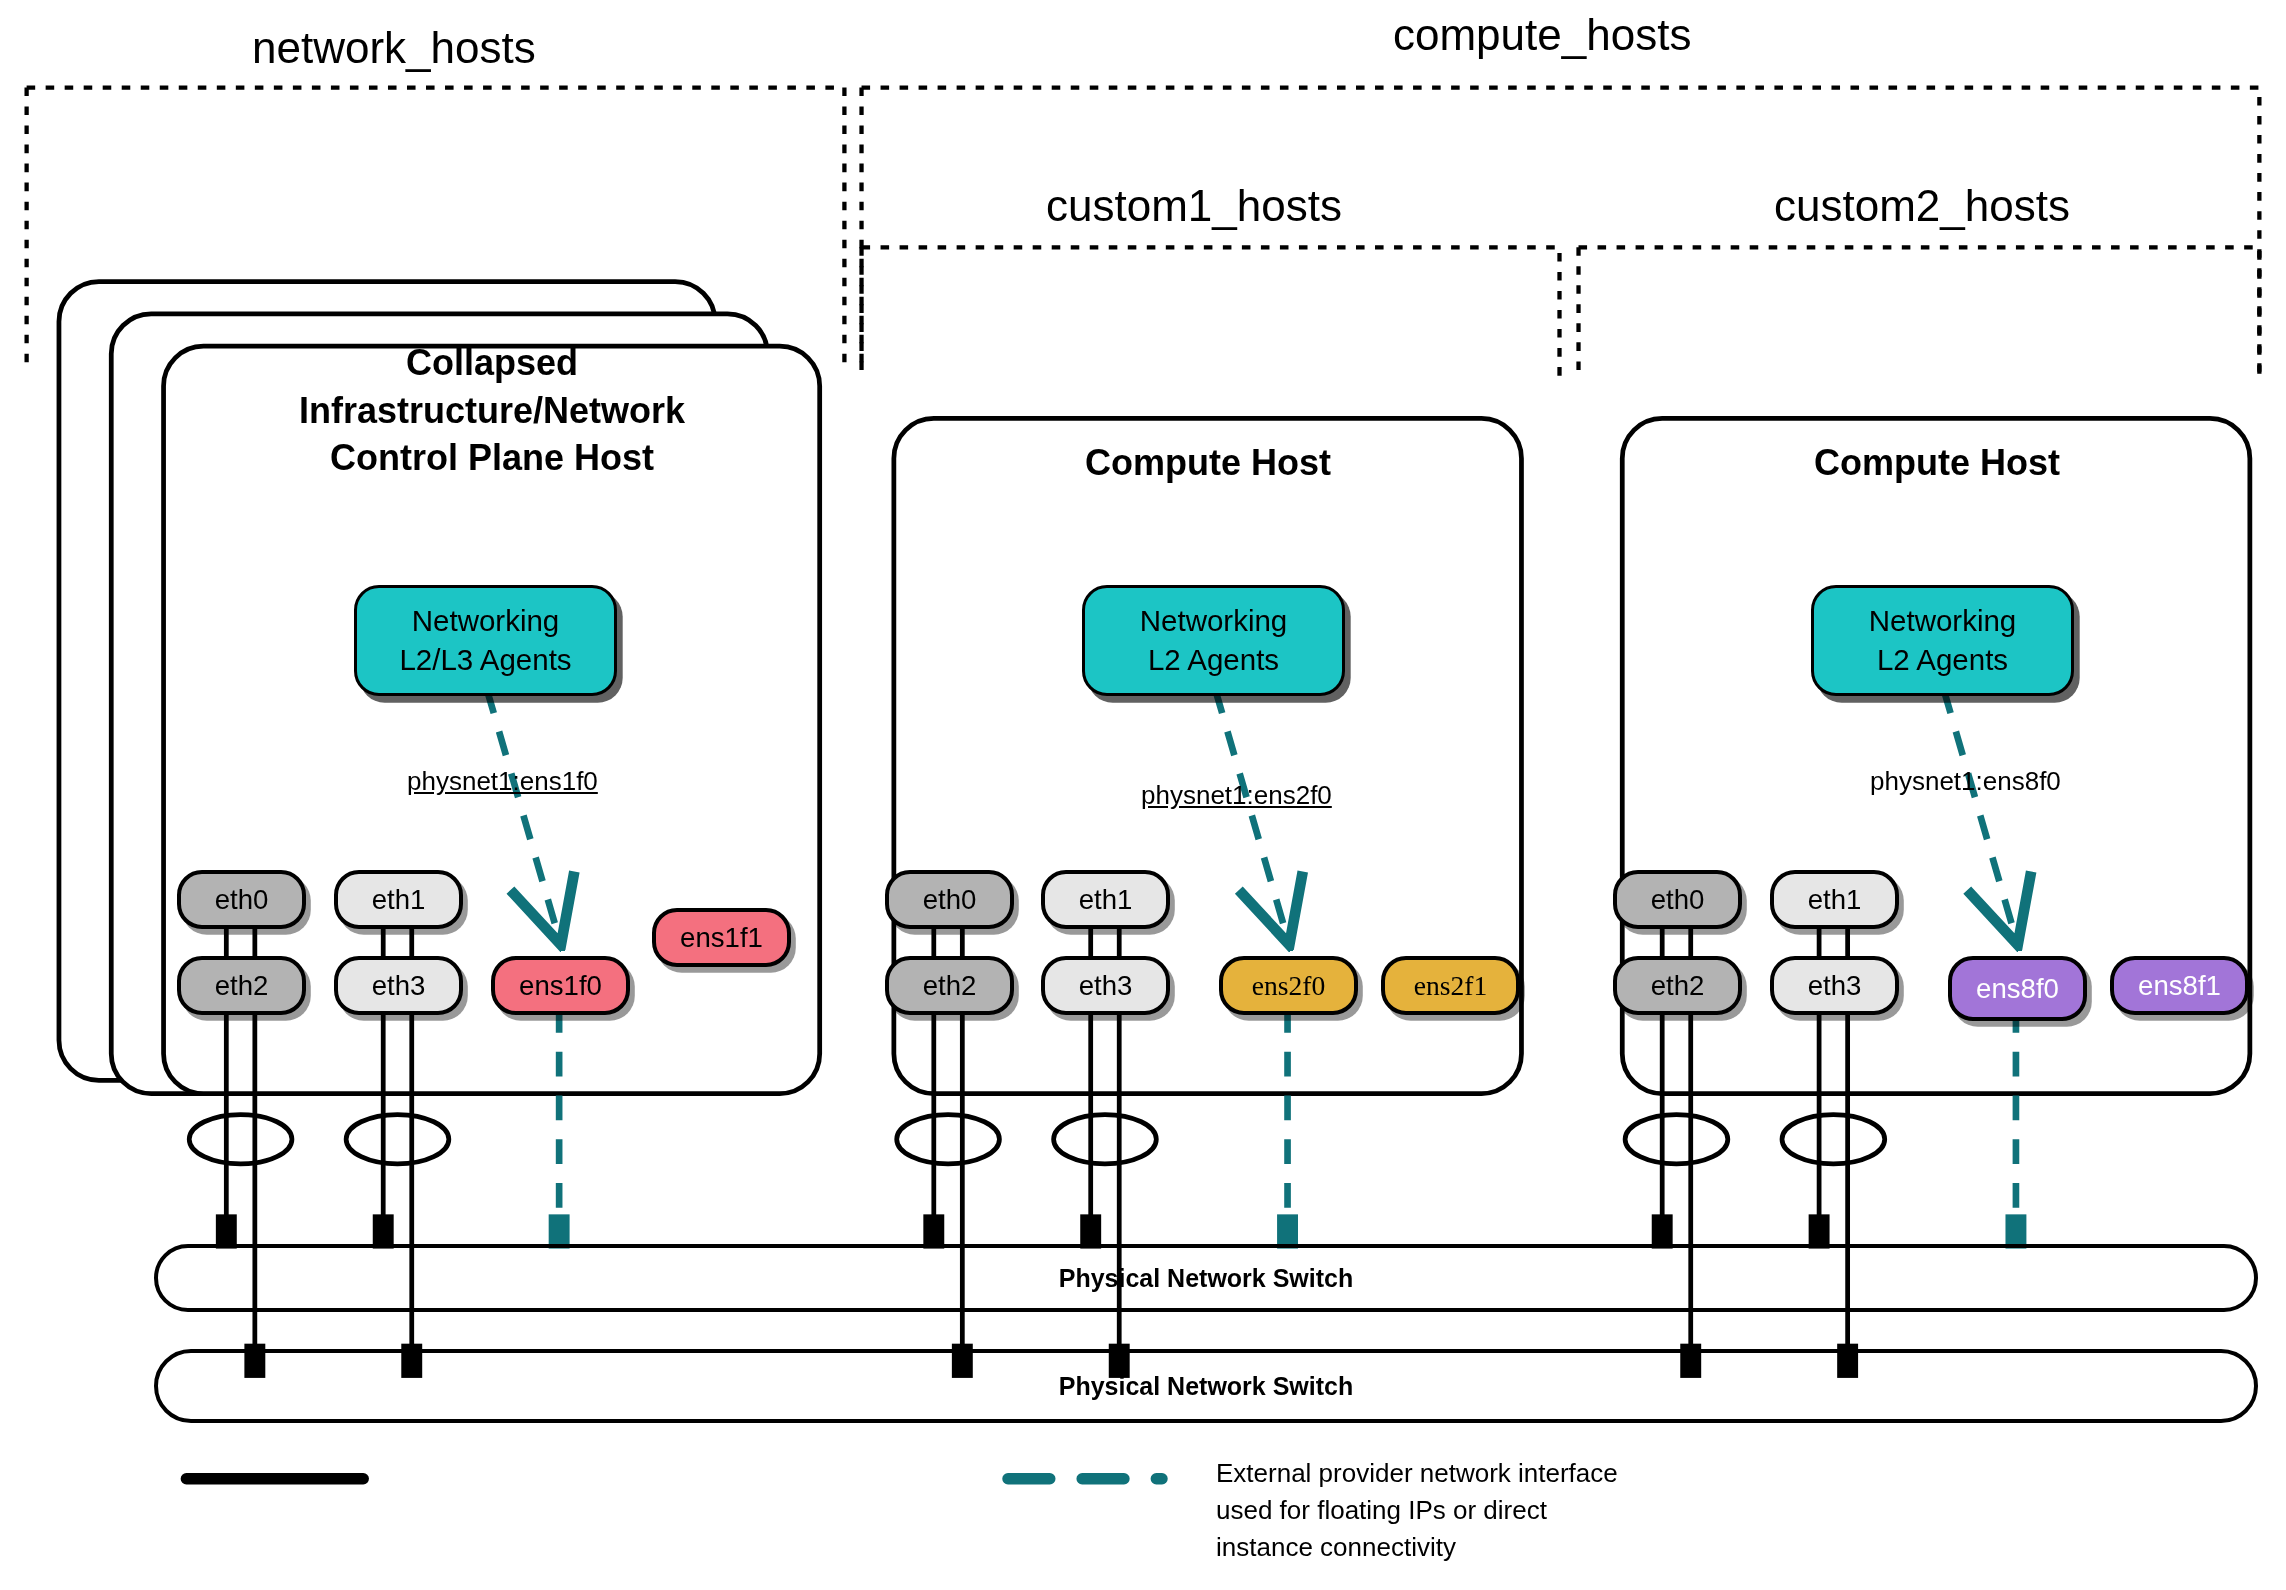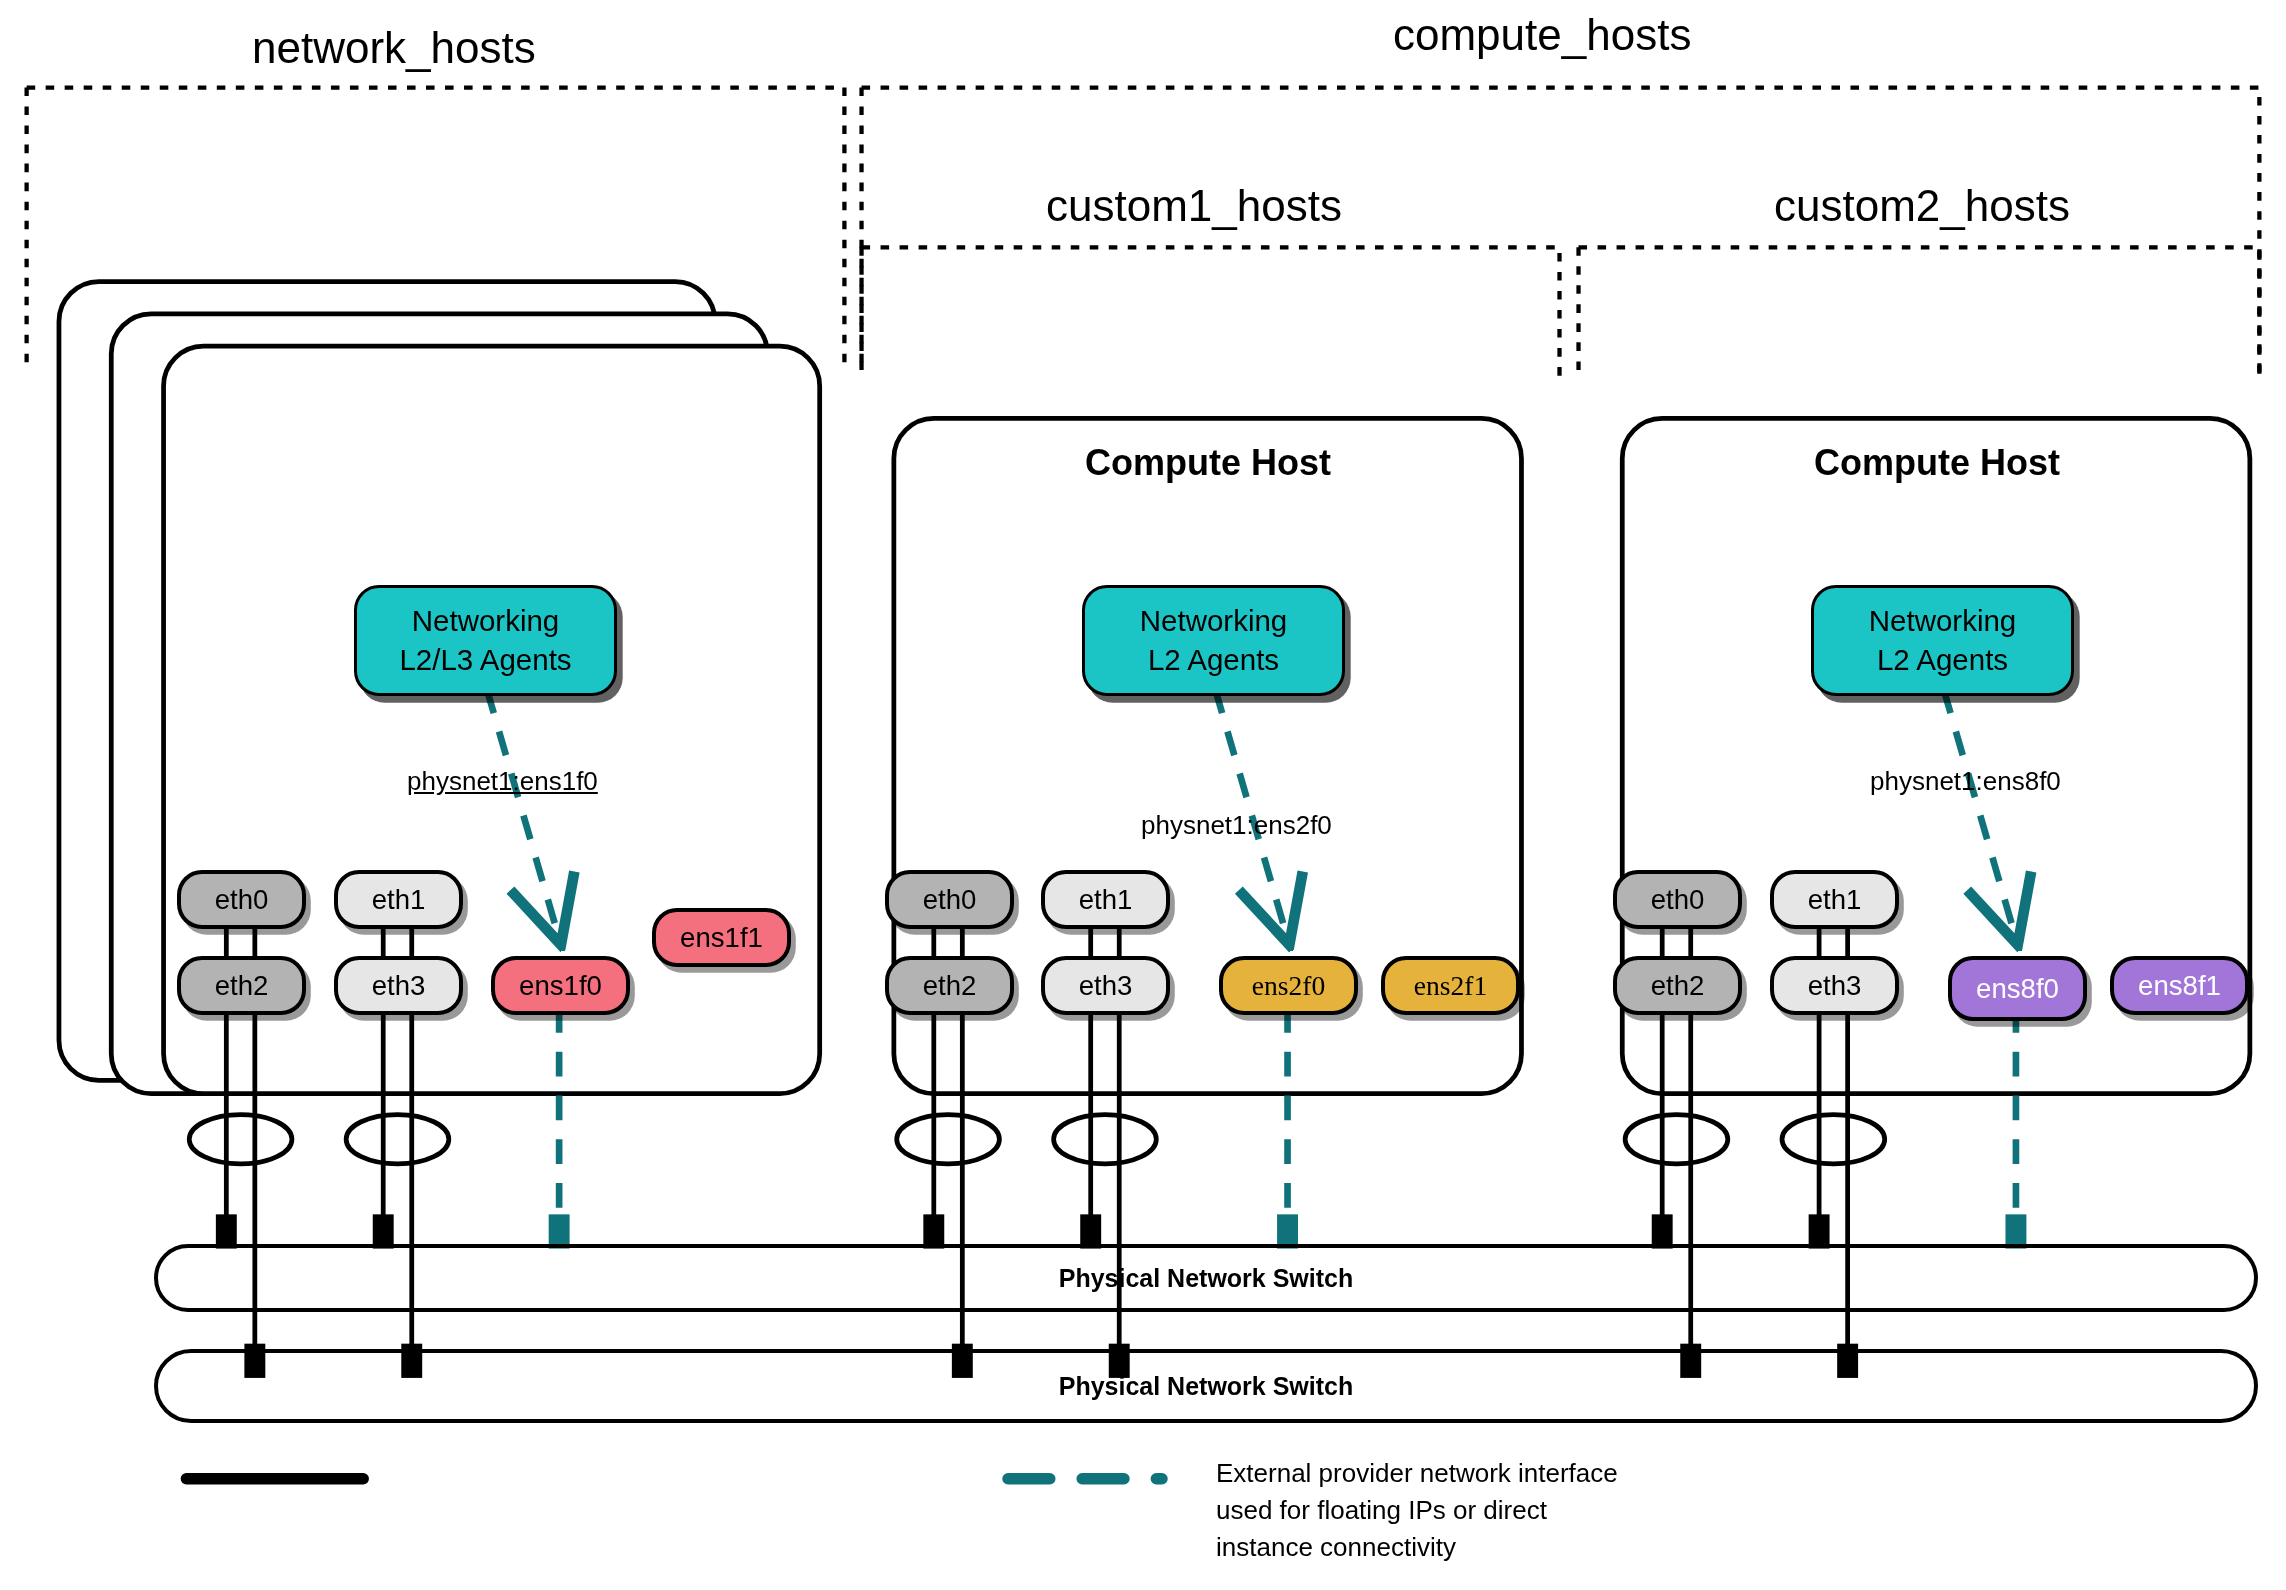--- a/index.html
+++ b/index.html
@@ -218,20 +218,25 @@
 
     <line x1="196" y1="1555" x2="382" y2="1555" stroke="#000" stroke-width="12" stroke-linecap="round"></line>
     <line x1="1060" y1="1555" x2="1222" y2="1555" stroke="#10727A" stroke-width="12" stroke-linecap="round" stroke-dasharray="44 34"></line>
   </svg>
 
   <div class="grp-label" style="left:252px; top:23px;">network_hosts</div>
   <div class="grp-label" style="left:1393px; top:9.5px;">compute_hosts</div>
   <div class="grp-label" style="left:1046px; top:181px;">custom1_hosts</div>
   <div class="grp-label" style="left:1774px; top:181px;">custom2_hosts</div>
 
+  <div class="host-title" style="left:221px; top:339px; width:542px;">
+    <div>Collapsed</div>
+    <div>Infrastructure/Network</div>
+    <div>Control Plane Host</div>
+  </div>
 
   <div class="agentbox" style="left:354px; top:585px; width:257px; height:105px;">
     <span>Networking</span>
     <span>L2/L3 Agents</span>
   </div>
 
   <div class="physlabel" style="left:407px; top:766px;text-decoration:underline;">physnet1:ens1f0</div>
 
   <div class="nic dark" style="left:177px; top:870px; width:129px; height:59px;">
     <span>eth0</span>
@@ -255,21 +260,21 @@
 
   <div class="host-title" style="left:951px; top:439px; width:514px;">
     <div>Compute Host</div>
   </div>
 
   <div class="agentbox" style="left:1082px; top:585px; width:257px; height:105px;">
     <span>Networking</span>
     <span>L2 Agents</span>
   </div>
 
-  <div class="physlabel" style="left:1141px; top:810px;">physnet1:ens2f0</div>
+  <div class="physlabel" style="left:1141px; top:780px;text-decoration:underline;">physnet1:ens2f0</div>
 
   <div class="nic dark" style="left:885px; top:870px; width:129px; height:59px;">
     <span>eth0</span>
   </div>
   <div class="nic light" style="left:1041px; top:870px; width:129px; height:59px;">
     <span>eth1</span>
   </div>
 
   <div class="nic dark" style="left:885px; top:956px; width:129px; height:59px;">
     <span>eth2</span>

